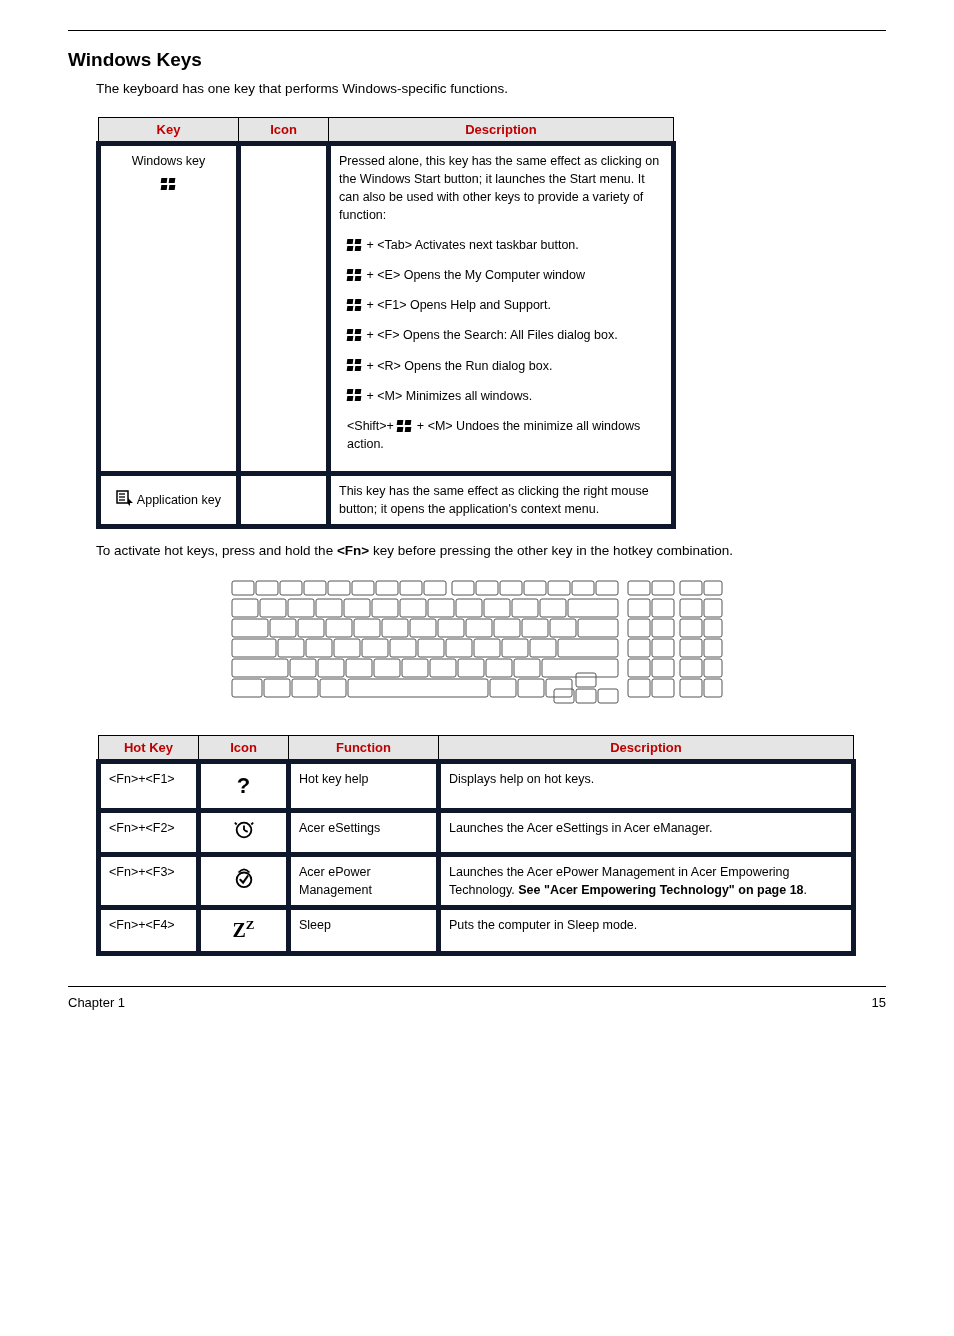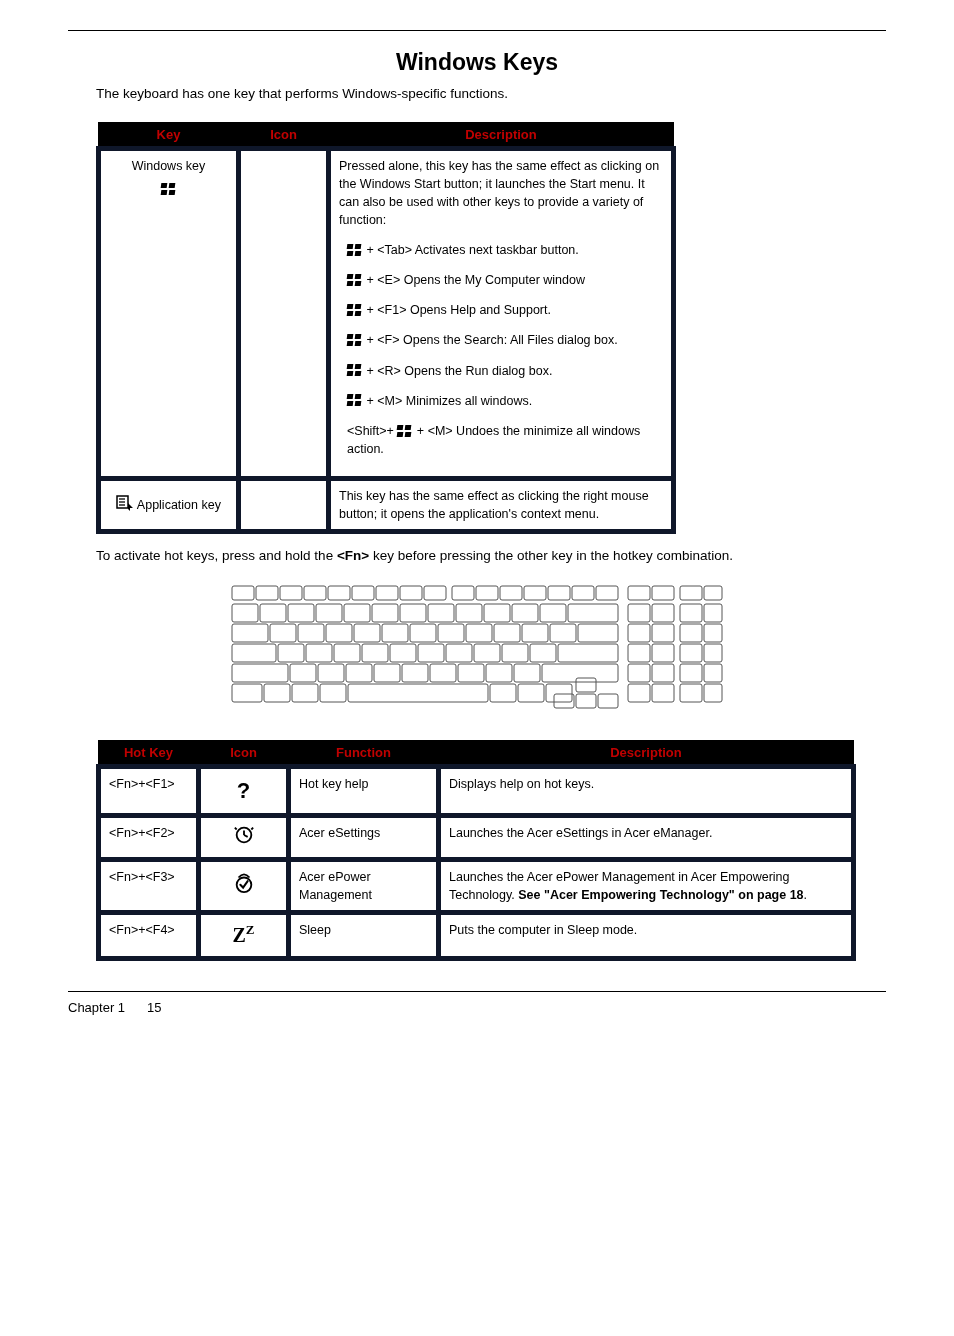--- a/index.html
+++ b/index.html
@@ -17,40 +17,39 @@
     border: none;
     border-top: 1.5px solid #000;
     margin: 0 0 18px 0;
   }
   .hr-bot {
     border: none;
     border-top: 1px solid #000;
     margin: 30px 0 8px 0;
   }
   h2 {
-    font-size: 23px;
+    font-size: 19px;
     font-weight: bold;
     margin: 16px 0 8px 0;
-    text-align: center;
   }
   .lead {
     font-size: 13.5px;
     margin: 0 0 18px 28px;
     line-height: 1.45;
   }
   table {
     border-collapse: collapse;
     margin: 0 0 18px 28px;
     width: 580px;
   }
   table.wide {
     width: 760px;
   }
   th {
-    background: #000000;
+    background: #e5e5e5;
     color: #c00000;
     font-weight: bold;
     font-size: 13px;
     padding: 4px 6px;
     border: 1px solid #000;
     text-align: center;
   }
   td {
     border: 5px solid #0f172a;
     font-size: 12.5px;
@@ -80,21 +79,21 @@
   .win-logo > i::after  { left:8px; top:7px; width:6px; height:5px; transform: skewX(-8deg); }
   .app-icon {
     display:inline-block;
     vertical-align: middle;
   }
   .desc-line {
     margin: 12px 8px;
   }
   .footer {
     display: flex;
-    justify-content: flex-start;
+    justify-content: space-between;
     font-size: 13px;
     padding: 0 0 10px 0;
     gap: 22px;
   }
   .kbd-img {
     display: block;
     margin: 8px auto 26px auto;
     width: 500px;
   }
   .q-icon { font-size: 22px; font-weight: bold; }

